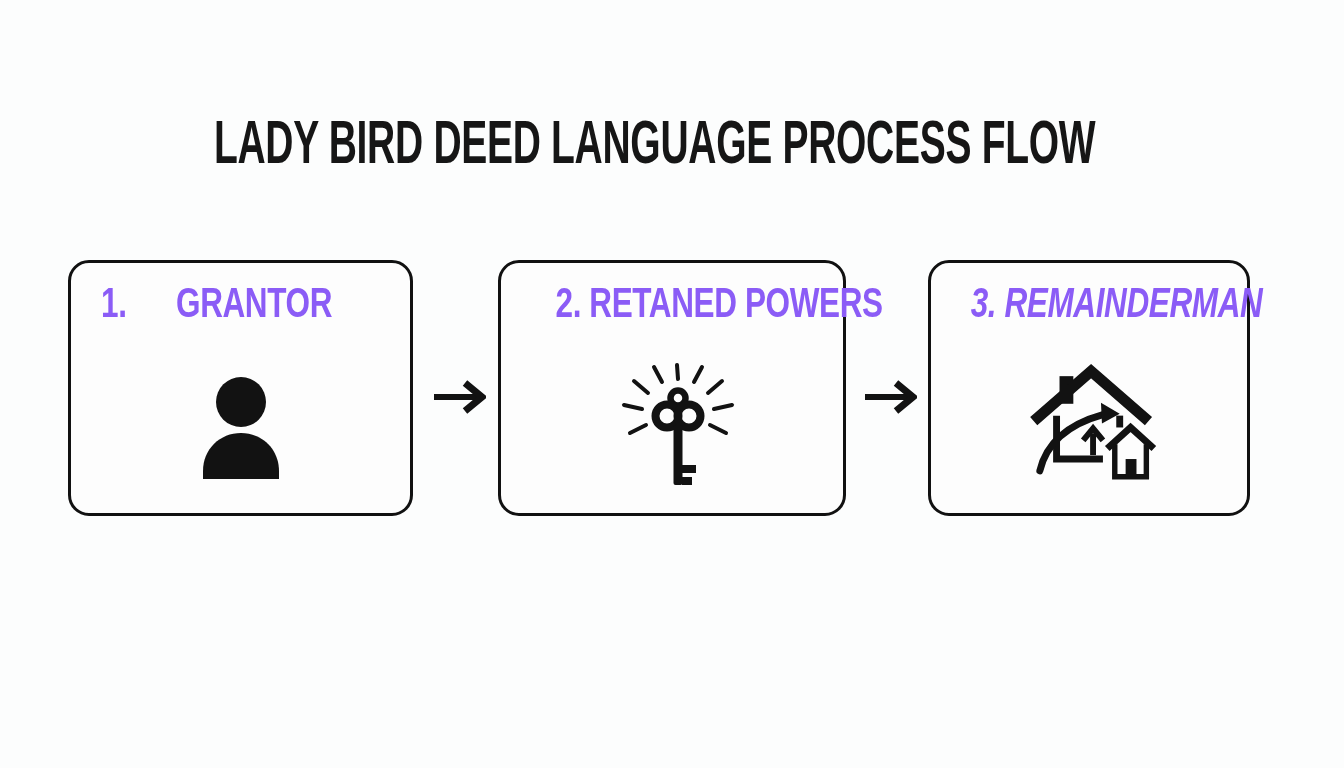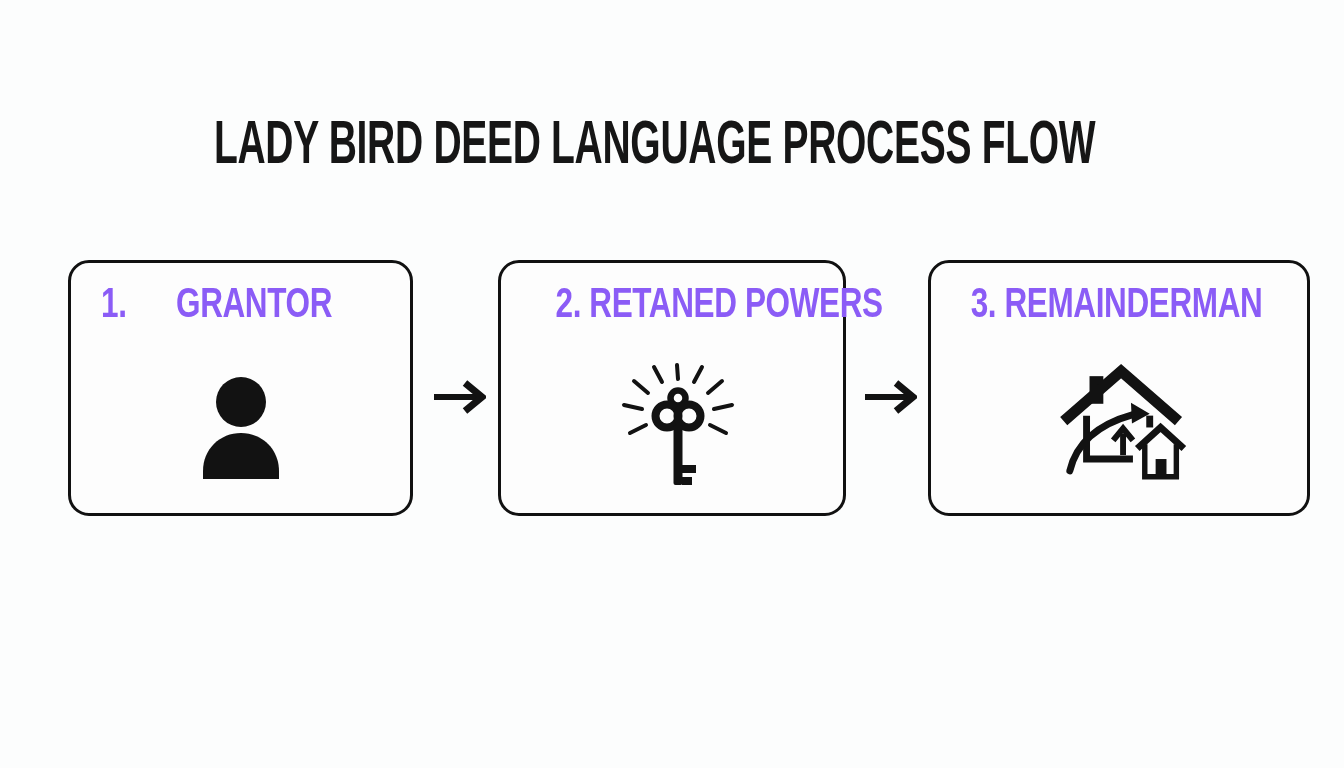--- a/index.html
+++ b/index.html
@@ -31,21 +31,21 @@
   .step-box {
     position: absolute;
     top: 260px;
     height: 256px;
     background: #fdfdfd;
     border: 3px solid #111;
     border-radius: 21px;
   }
   #box-1 { left: 68px;  width: 345px; }
   #box-2 { left: 498px; width: 348px; }
-  #box-3 { left: 928px; width: 382px; }
+  #box-3 { left: 928px; width: 322px; font-style: italic; }
 
   .box-header {
     position: absolute;
     top: 19px; left: 0; right: 0;
     line-height: 1;
     font-size: 42px;
     font-weight: bold;
     letter-spacing: -0.5px;
     white-space: nowrap;
     color: #8b5cf6;

